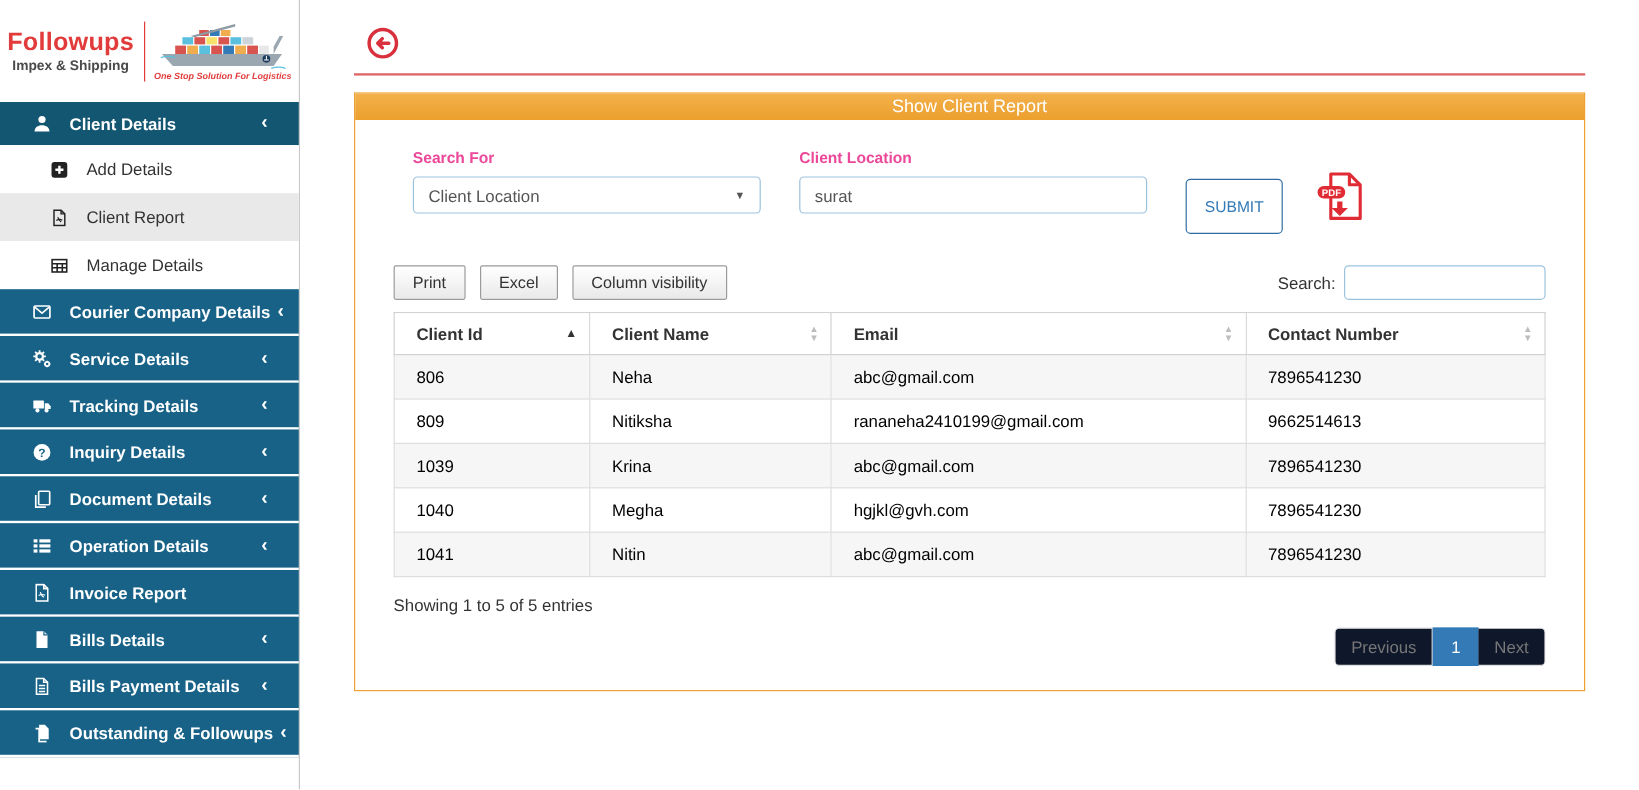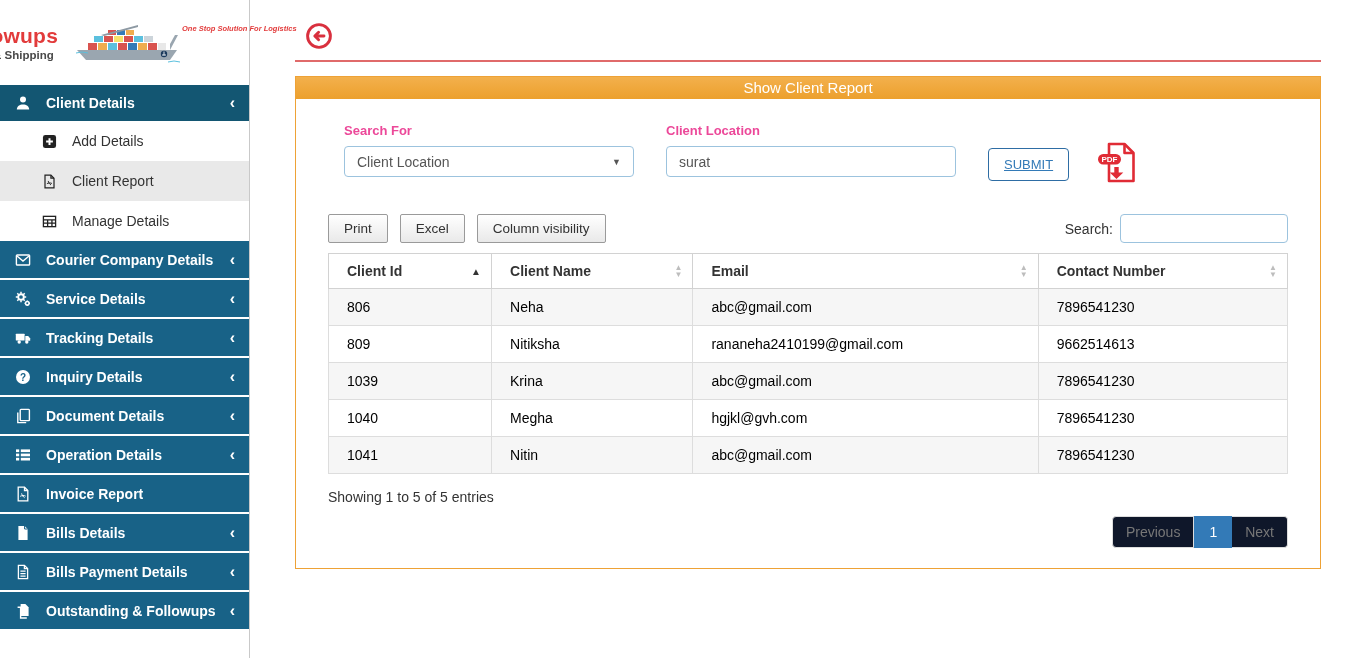--- a/index.html
+++ b/index.html
@@ -6,24 +6,24 @@
   html,body { width:1366px; height:658px; background:#fff; font-family:"Liberation Sans", sans-serif; overflow:hidden; }
   .app { display:flex; width:1366px; height:658px; }
 
   
   .sidebar { width:250px; min-width:250px; height:658px; border-right:1px solid #c9c9c9; background:#fff; }
   .logo-area { height:85px; display:flex; align-items:center; justify-content:center; gap:8px; padding:4px 6px; }
   .brand-text { text-align:center; }
   .brand-name { color:#e23b3b; font-weight:bold; font-size:21px; letter-spacing:.2px; }
   .brand-sub { color:#4a4a4a; font-weight:bold; font-size:11.5px; margin-top:1px; }
   .brand-divider { width:2px; height:50px; background:#e23b3b; }
-  .ship-col { display:flex; flex-direction:row; align-items:flex-start; }
+  .ship-col { display:flex; flex-direction:column; align-items:center; }
   .brand-slogan { color:#e23b3b; font-size:7.5px; font-style:italic; font-weight:bold; margin-top:1px; white-space:nowrap; }
 
-  .nav-item { display:flex; align-items:center; padding:0 14px; cursor:pointer; }
+  .nav-item { display:flex; align-items:center; padding:0 26px; cursor:pointer; }
   .nav-header { background:#135672; color:#fff; height:36px; font-size:14px; font-weight:bold; }
   .nav-sub { background:#fff; color:#333; height:40px; font-size:14px; padding-left:40px; }
   .nav-sub.active { background:#e9e9e9; }
   .nav-main { background:#186287; color:#fff; height:39px; font-size:14px; font-weight:bold; border-bottom:2px solid #fff; }
   .icon { width:18px; height:16px; display:inline-flex; align-items:center; justify-content:center; margin-right:14px; flex:none; }
   .icon svg { width:16px; height:16px; display:block; }
   .nav-sub .icon { color:#222; margin-right:14px; }
   .nav-sub .icon svg { width:15px; height:15px; }
   .nav-header .icon, .nav-main .icon { color:#fff; }
   .nav-label { white-space:nowrap; }
@@ -38,21 +38,21 @@
   .panel { border:1px solid #eea236; }
   .panel-heading { background:linear-gradient(#f3b04c,#eca02d); color:#fff; text-align:center; font-size:15px; height:22px; line-height:21px; }
   .panel-body { padding:24px 32px 20px 32px; }
 
   .form-row { display:flex; align-items:flex-start; margin:0 0 26px 16px; }
   .form-group { width:290px; margin-right:32px; }
   .form-label { display:block; font-weight:bold; font-size:13px; color:#ec4899; margin-bottom:8px; }
   .select-box { height:31px; border:1px solid #9cc3de; border-radius:4px; background:#fff; display:flex; align-items:center; justify-content:space-between; padding:0 12px; color:#555; font-size:14px; cursor:pointer; }
   .select-caret { font-size:9px; color:#555; }
   .text-input { height:31px; width:290px; border:1px solid #9cc3de; border-radius:4px; padding:0 12px; font-size:14px; color:#555; outline:none; font-family:"Liberation Sans", sans-serif; }
-  .submit-btn { margin-top:25px; height:33px; background:#fff; border:1px solid #2e6da4; color:#337ab7; border-radius:4px; font-size:13px; padding:0 15px; cursor:pointer; font-family:"Liberation Sans", sans-serif;text-decoration:underline; }
+  .submit-btn { margin-top:25px; height:46px; background:#fff; border:1px solid #2e6da4; color:#337ab7; border-radius:4px; font-size:13px; padding:0 15px; cursor:pointer; font-family:"Liberation Sans", sans-serif; }
   .pdf-btn { margin:18px 0 0 26px; cursor:pointer; }
 
   .toolbar-row { display:flex; align-items:flex-end; margin-bottom:10px; }
   .dt-buttons { display:flex; }
   .dt-button { background:linear-gradient(#ffffff,#e9e9e9); border:1px solid #9a9a9a; border-radius:2px; color:#333; font-size:13.5px; padding:6px 15px; margin-right:12px; cursor:pointer; font-family:"Liberation Sans", sans-serif; }
   .search-wrap { margin-left:auto; display:flex; align-items:center; }
   .search-label { font-size:14px; color:#333; margin-right:7px; }
   .search-input { width:168px; height:29px; border:1px solid #9cc3de; border-radius:4px; padding:0 8px; font-size:14px; outline:none; font-family:"Liberation Sans", sans-serif; }
 
   table.report { width:100%; border-collapse:collapse; font-size:14px; table-layout:fixed; }

